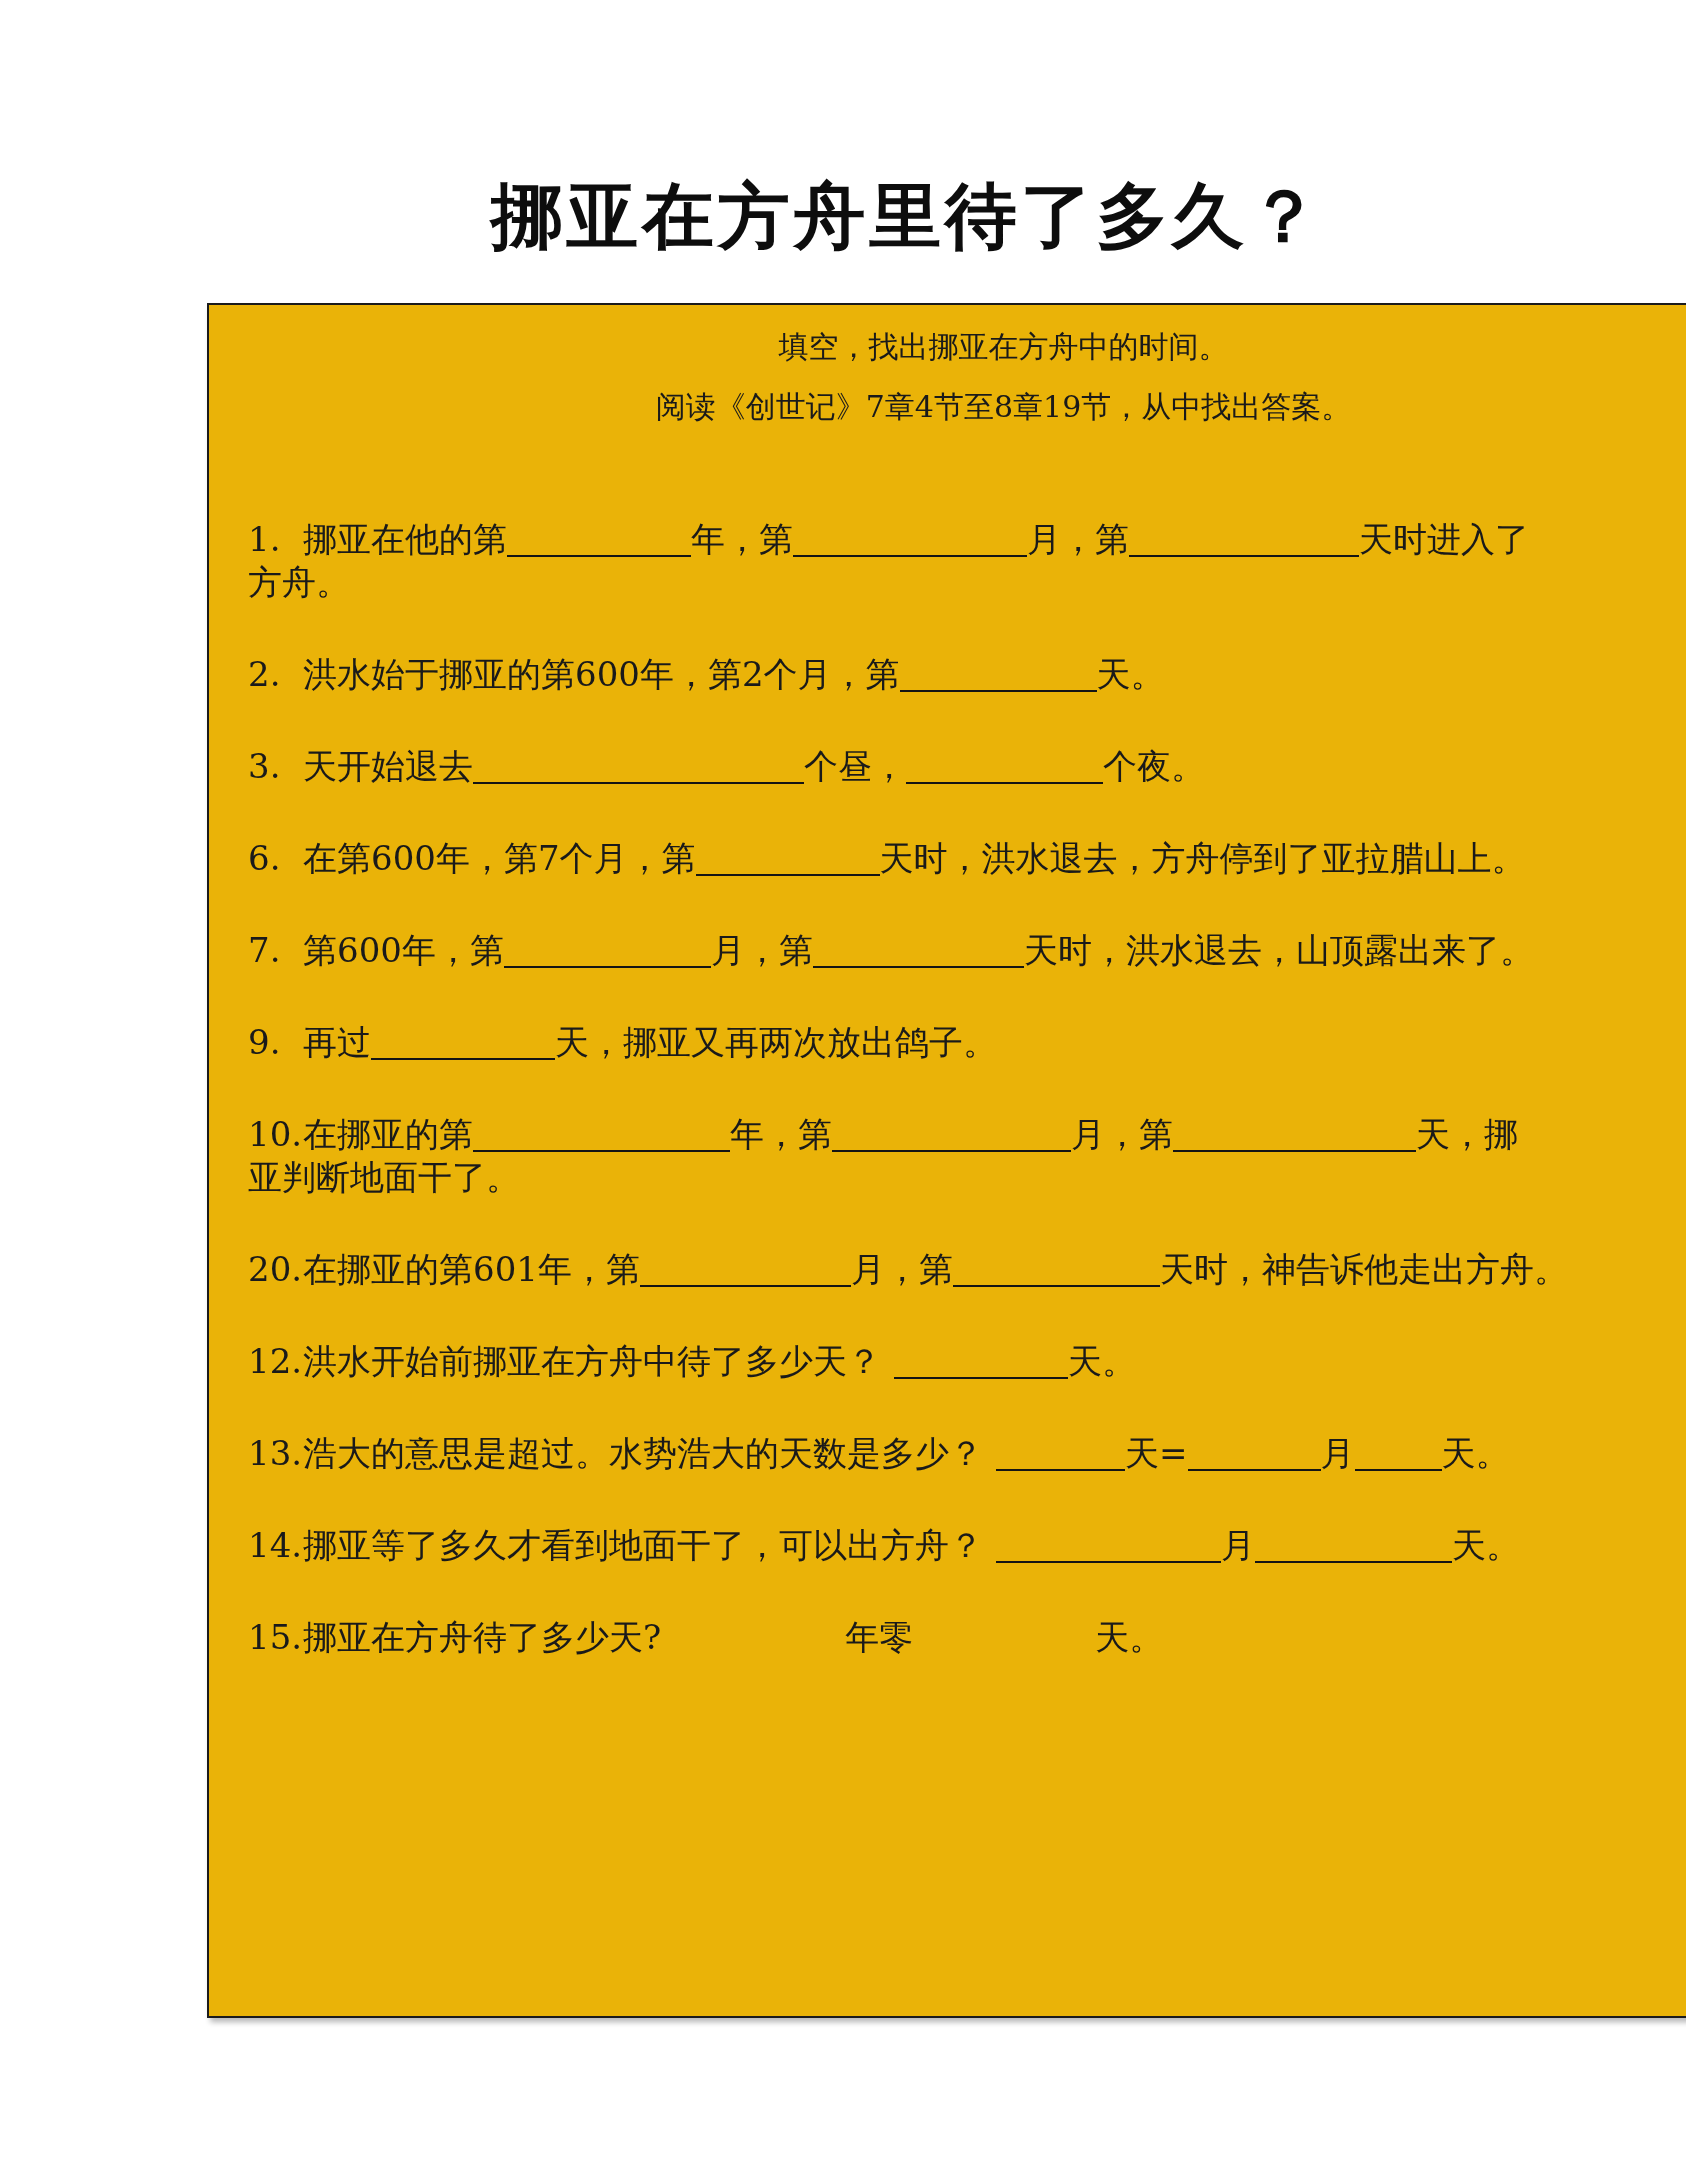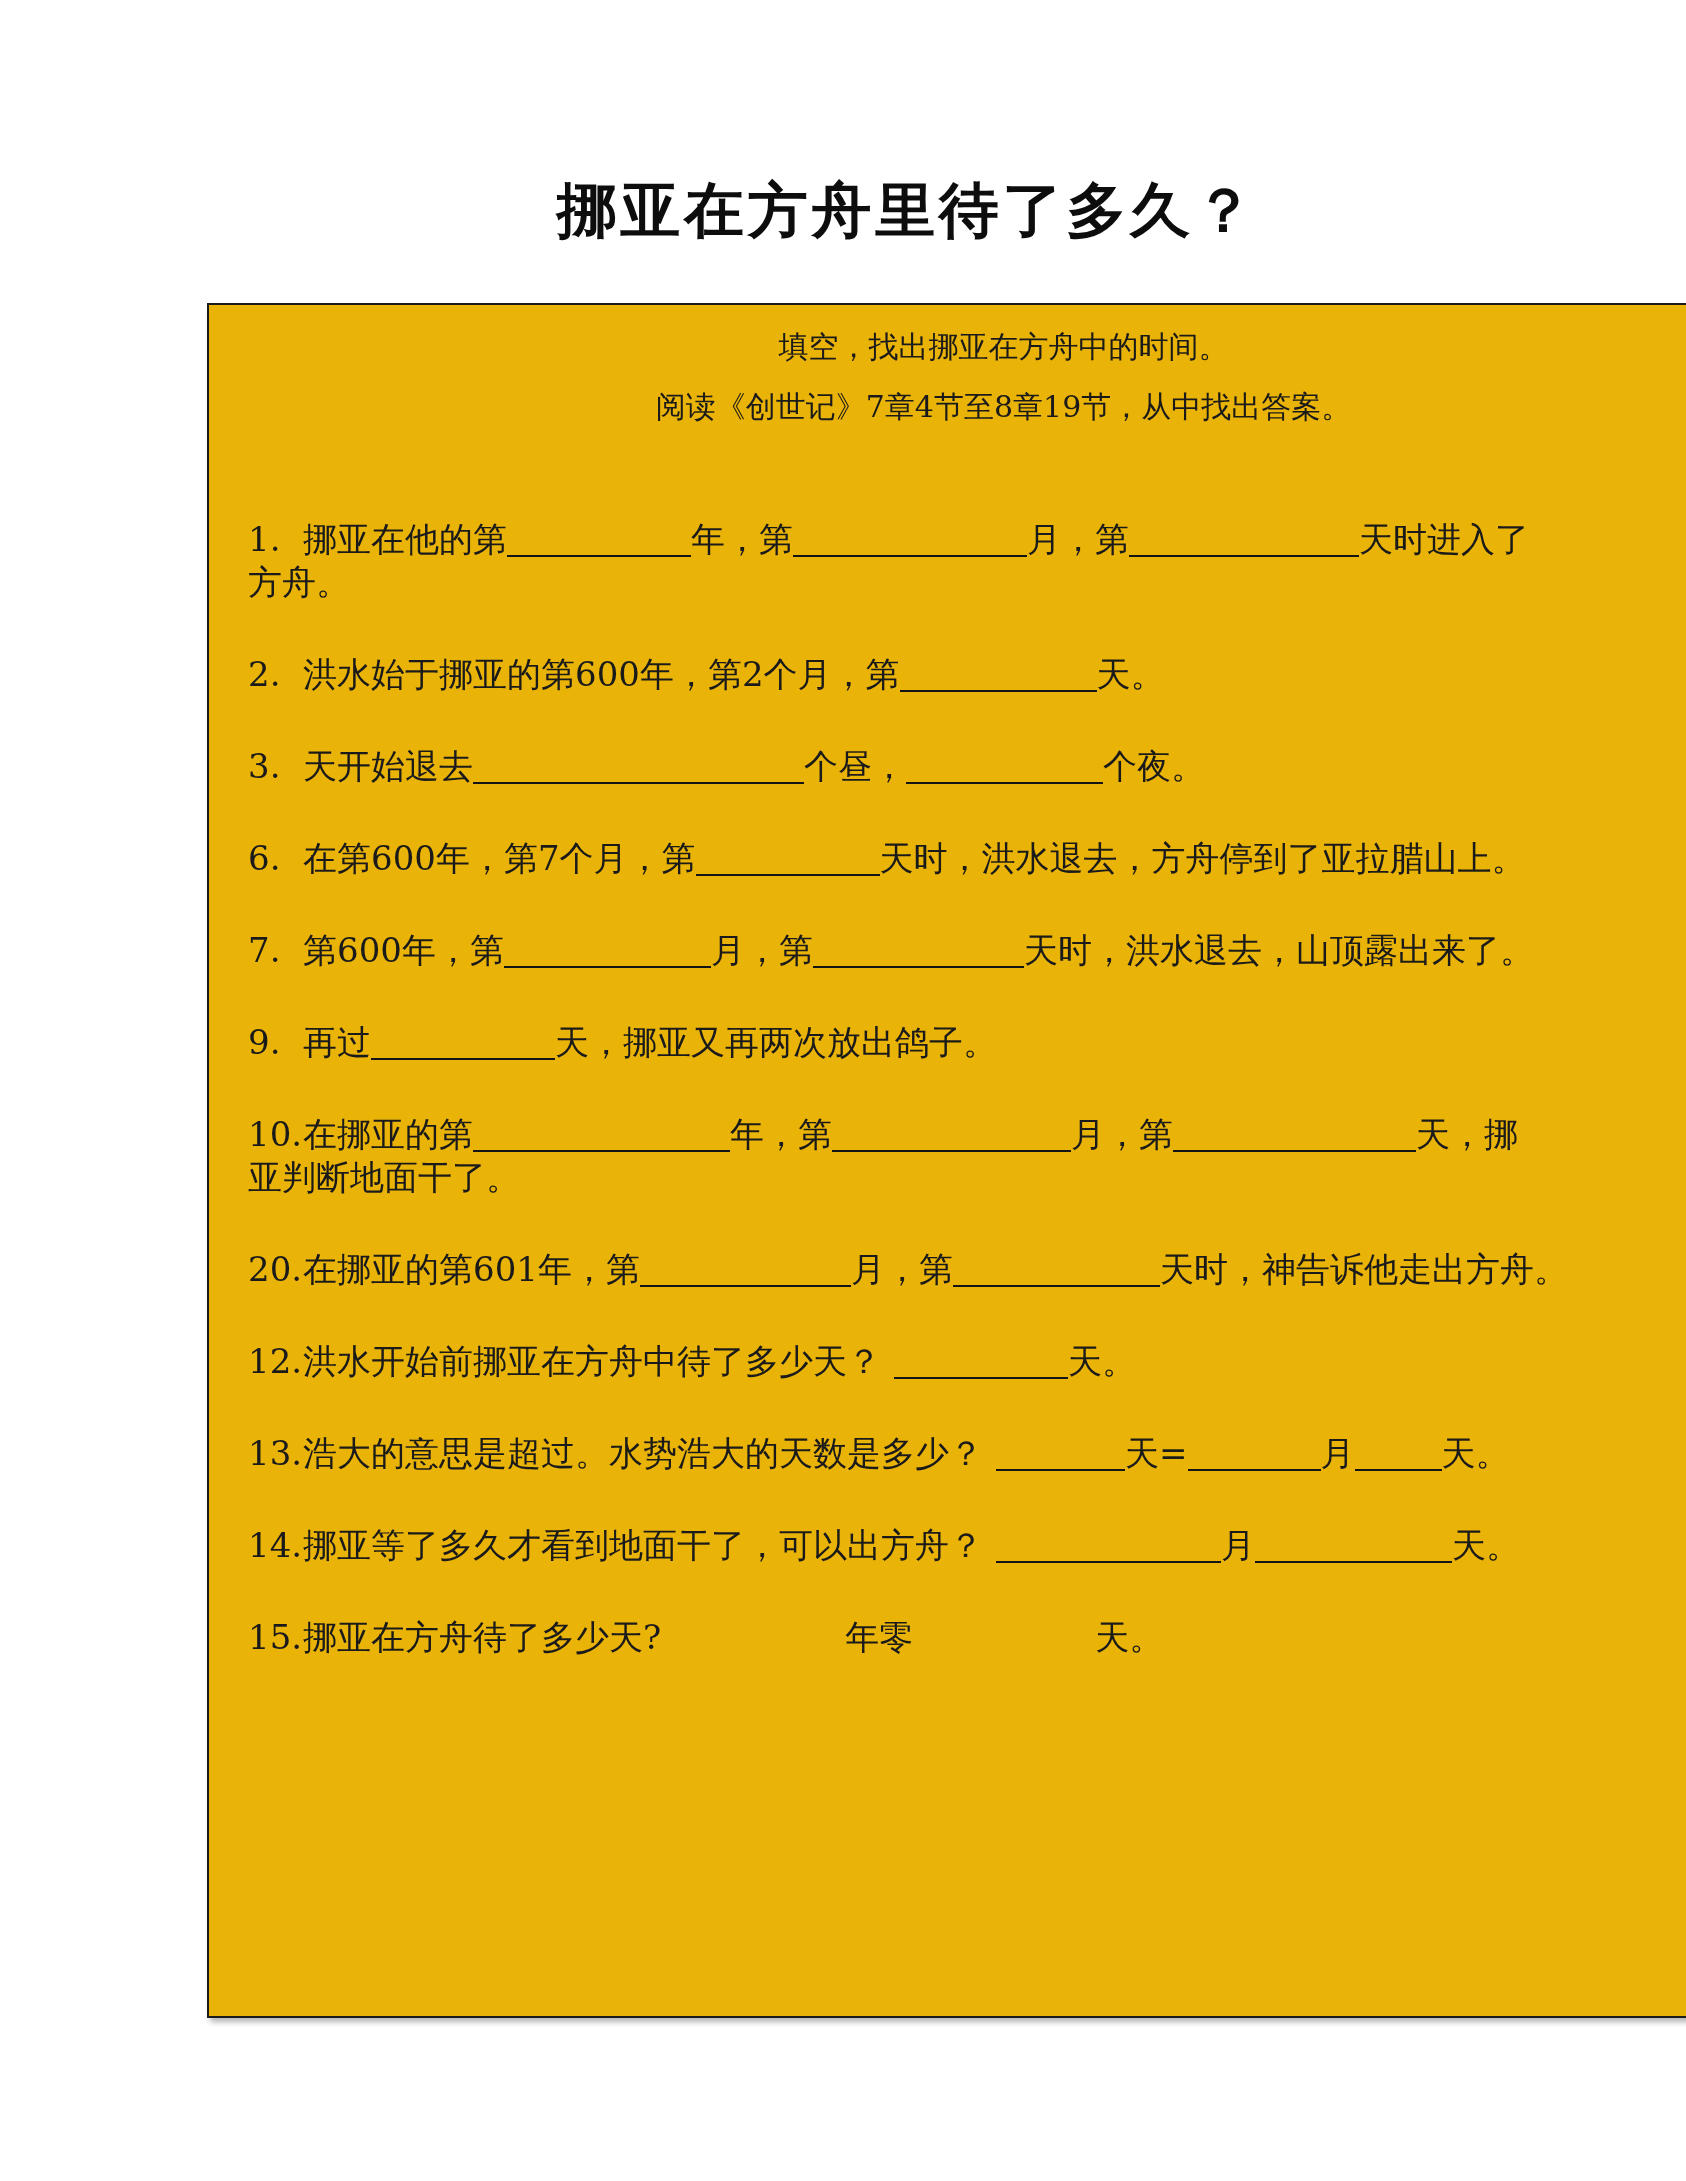--- a/index.html
+++ b/index.html
@@ -16,21 +16,21 @@
     height: 2182px;
     overflow: hidden;
     background: #ffffff;
   }
   .title {
     position: absolute;
     top: 180px;
     left: 50%;
     transform: translateX(calc(-50% + 64px));
     margin: 0;
-    font-size: 60px;
+    font-size: 72px;
     line-height: 1;
     font-weight: bold;
     letter-spacing: 3.7px;
     white-space: nowrap;
     color: #0d0d0d;
   }
   .box {
     position: absolute;
     left: 207px;
     top: 303px;

